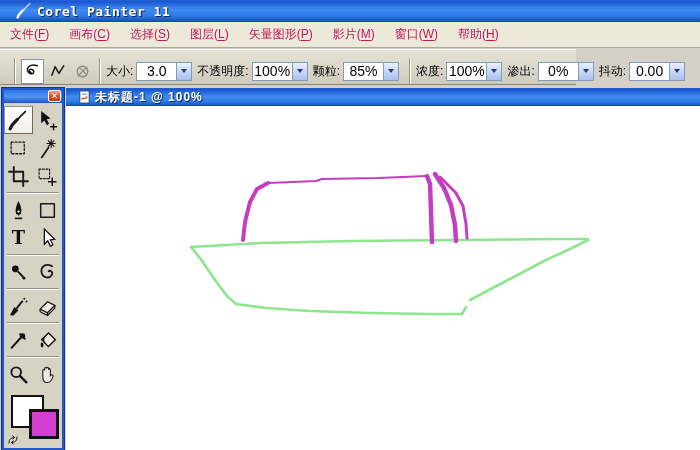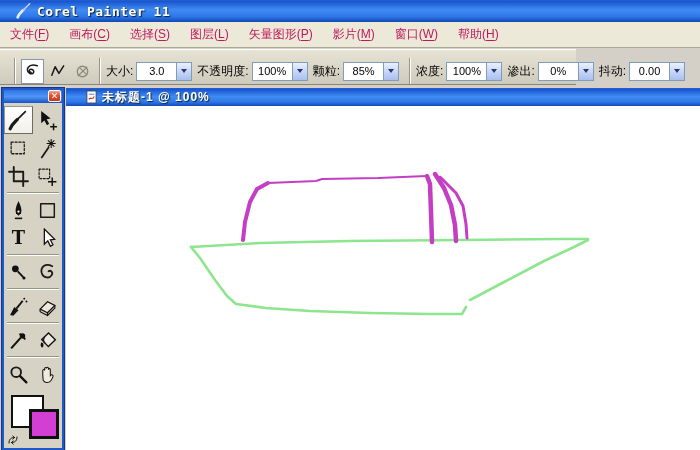--- a/index.html
+++ b/index.html
@@ -28,21 +28,21 @@
   .grip { width:11px; height:28px; margin-right:4px;
     background-image:radial-gradient(circle at 1.5px 1.5px,#9a968a 1px,rgba(0,0,0,0) 1.2px);
     background-size:4px 4px; }
   .vsep { width:2px; height:26px; margin:0 5px;
     border-left:1px solid #989484; border-right:1px solid #fff; }
   .tool-btn { width:23px; height:25px; display:flex; align-items:center; justify-content:center; border:1px solid transparent; }
   .tool-btn.selected { background:#fff; border:1px solid #8a96a8; }
   .pfield { display:flex; align-items:center; margin-right:5px; }
   .pfield .flabel { font-size:12px; color:#000; margin-right:3px; white-space:nowrap; }
   .pfield .fbox { width:41px; height:19px; background:#fff; border:1px solid #7F9DB9;
-    font-size:11px; display:flex; align-items:center; justify-content:center; }
+    font-size:14px; display:flex; align-items:center; justify-content:center; }
   .pfield .fdrop { width:15px; height:19px; border:1px solid #7F9DB9; border-left:none;
     background:linear-gradient(180deg,#EAF0FC,#C2D2F4 60%,#AABFEE);
     display:flex; align-items:center; justify-content:center; }
   .pfield .fdrop .tri { width:0; height:0; border-left:3.5px solid transparent;
     border-right:3.5px solid transparent; border-top:4.5px solid #21397A; }
 
   
   .toolbox { position:absolute; left:2px; top:88px; width:62px; height:362px;
     border:2px solid #2158C8; box-shadow:0 0 0 1px #13368F; background:#D6D2C4; }
   .tb-title { height:13px;
@@ -59,21 +59,21 @@
   .tb-div { width:52px; height:2px; margin:2px 3px; border-top:1px solid #989484; border-bottom:1px solid #fff; }
   .swatches { position:relative; width:58px; height:56px; margin-top:6px; }
   .swatch-back { position:absolute; left:7px; top:1px; width:33px; height:33px; background:#fff; border:2px solid #111; }
   .swatch-front { position:absolute; left:25px; top:15px; width:30px; height:30px; border:3px solid #111; }
   .swap-icon { position:absolute; left:3px; top:40px; }
 
   
   .docwin { position:absolute; left:66px; top:88px; width:634px; height:362px; }
   .doc-title { height:18px;
     background:linear-gradient(180deg,#2561d2 0%,#1a55cf 8%,#3f8cf3 48%,#2d77e8 78%,#1149b4 100%);
-    display:flex; align-items:center; padding-left:19px; }
+    display:flex; align-items:center; padding-left:12px; }
   .doc-title .dtext { color:#fff; font-weight:bold; font-size:12px; margin-left:4px; letter-spacing:1px;
     text-shadow:1px 1px 1px #123; }
   .canvas { width:634px; height:344px; background:#fff; cursor:crosshair; }
 
   svg.icon { display:block; }
 </style>
 </head>
 <body>
 
 <div id="app">

